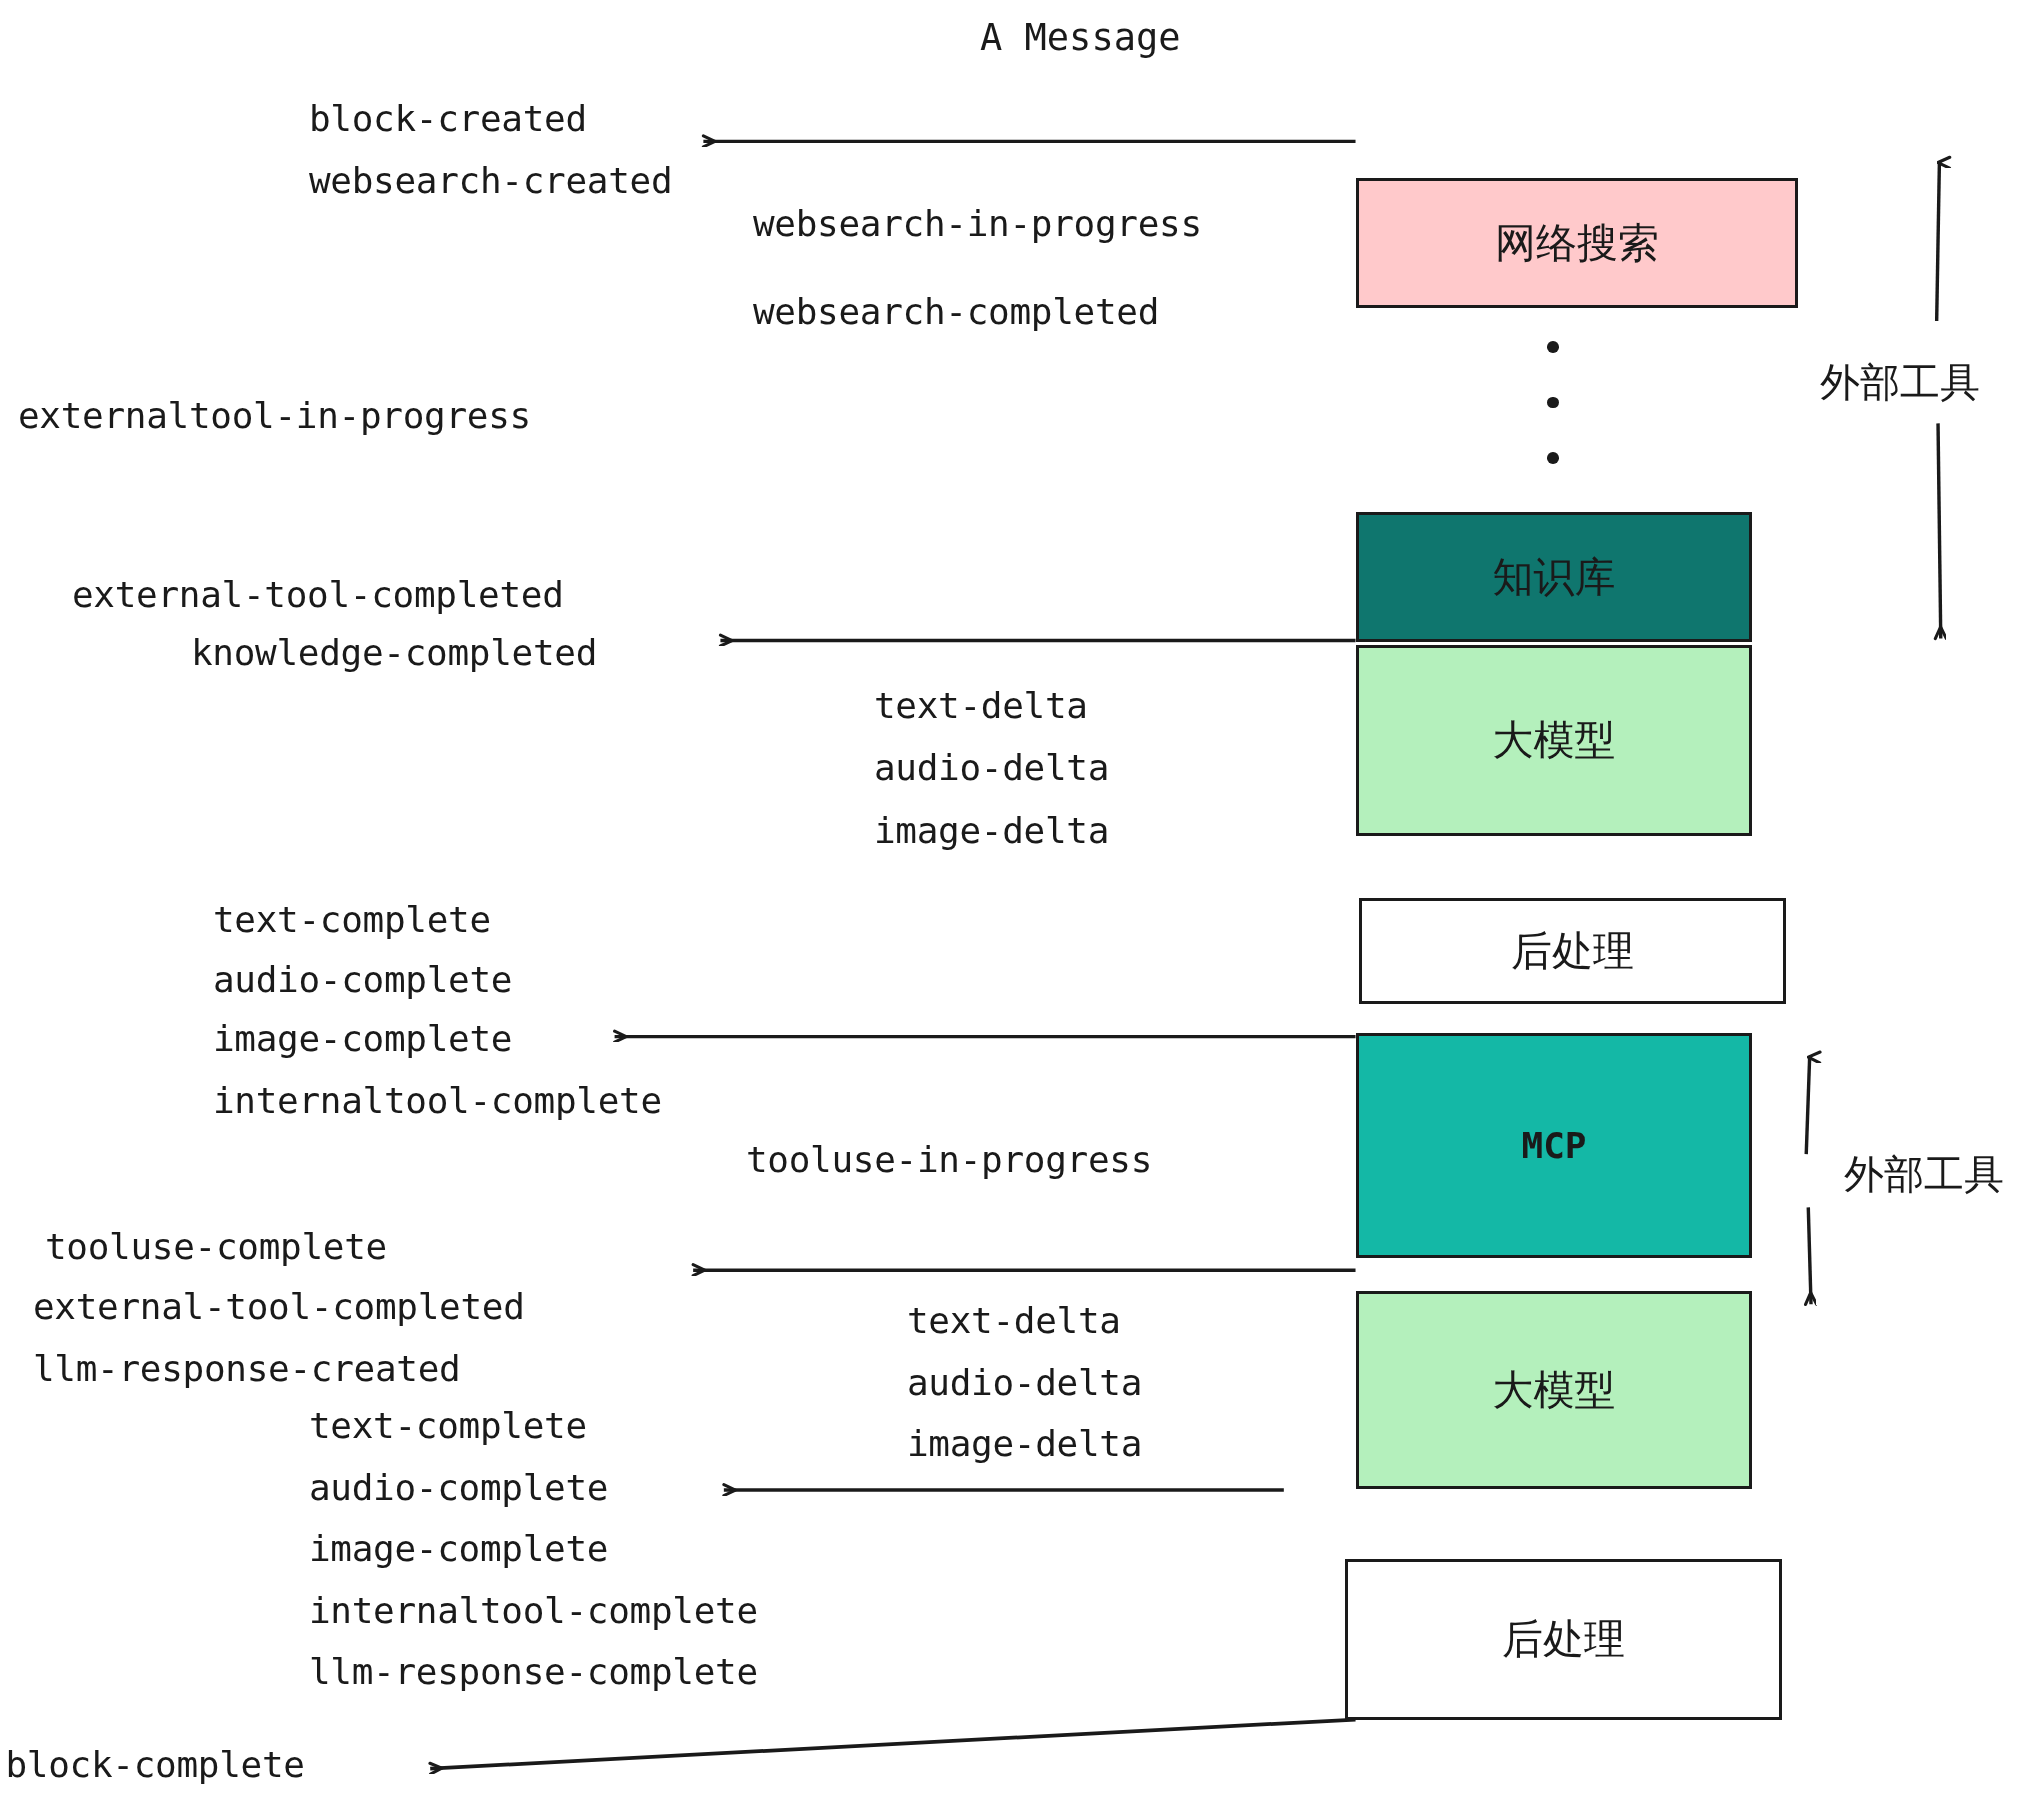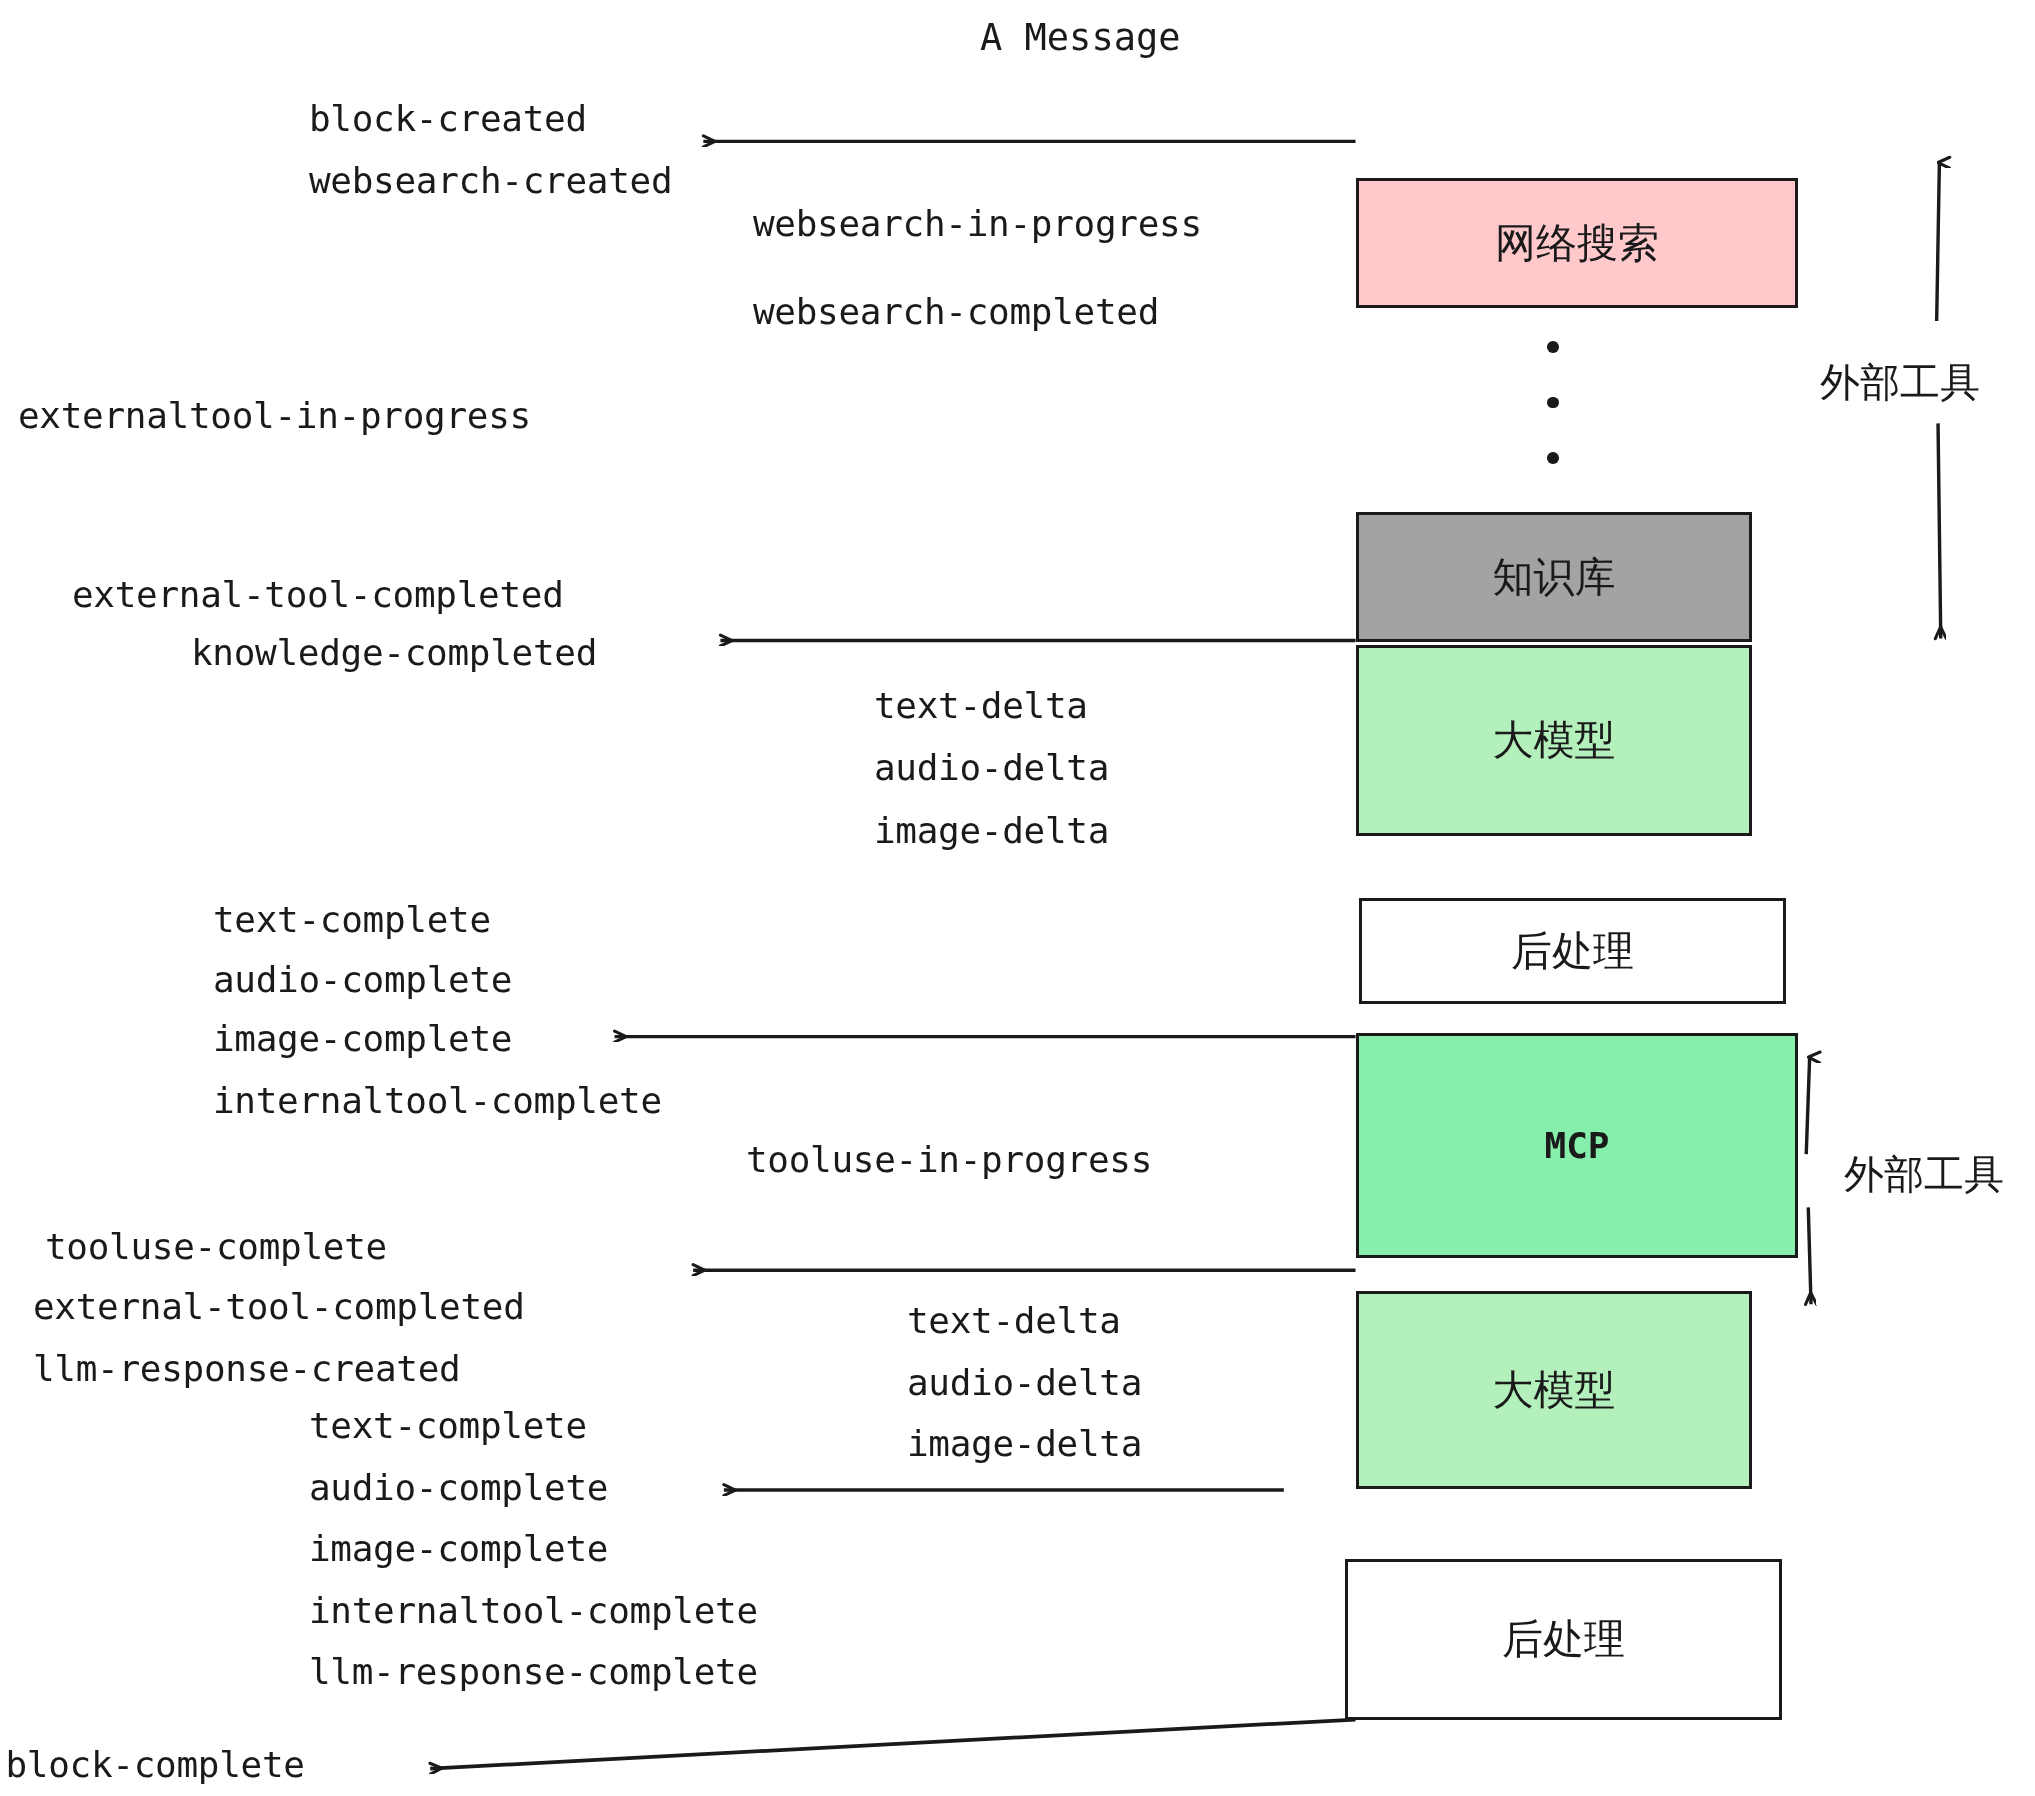--- a/index.html
+++ b/index.html
@@ -115,33 +115,33 @@
     <line x1="2838" y1="620" x2="2842" y2="935" stroke="#1a1a1a" stroke-width="5" marker-end="url(#ah)"></line>
 
     <line x1="2645" y1="1690" x2="2650" y2="1548" stroke="#1a1a1a" stroke-width="5" marker-end="url(#ahU)"></line>
     <line x1="2648" y1="1768" x2="2652" y2="1910" stroke="#1a1a1a" stroke-width="5" marker-end="url(#ah)"></line>
   </svg>
 
   <div class="node websearch" style="left:1356px; top:178px; width:442px; height:130px; background:#FFC9CB;">
     <span class="nlabel">网络搜索</span>
   </div>
 
-  <div class="node knowledge" style="left:1356px; top:512px; width:396px; height:130px; background:#a3a3a3;">
+  <div class="node knowledge" style="left:1356px; top:512px; width:396px; height:130px; background:#0f766e;">
     <span class="nlabel">知识库</span>
   </div>
 
   <div class="node llm1" style="left:1356px; top:645px; width:396px; height:191px; background:#B4F0BC;">
     <span class="nlabel">大模型</span>
   </div>
 
   <div class="node postprocess1" style="left:1359px; top:898px; width:427px; height:106px; background:#FFFFFF;">
     <span class="nlabel">后处理</span>
   </div>
 
-  <div class="node mcp" style="left:1356px; top:1033px; width:442px; height:225px; background:#86efac;">
+  <div class="node mcp" style="left:1356px; top:1033px; width:396px; height:225px; background:#14b8a6;">
     <span class="nlabel">MCP</span>
   </div>
 
   <div class="node llm2" style="left:1356px; top:1291px; width:396px; height:198px; background:#B4F0BC;">
     <span class="nlabel">大模型</span>
   </div>
 
   <div class="node postprocess2" style="left:1345px; top:1559px; width:437px; height:161px; background:#FFFFFF;">
     <span class="nlabel">后处理</span>
   </div>

